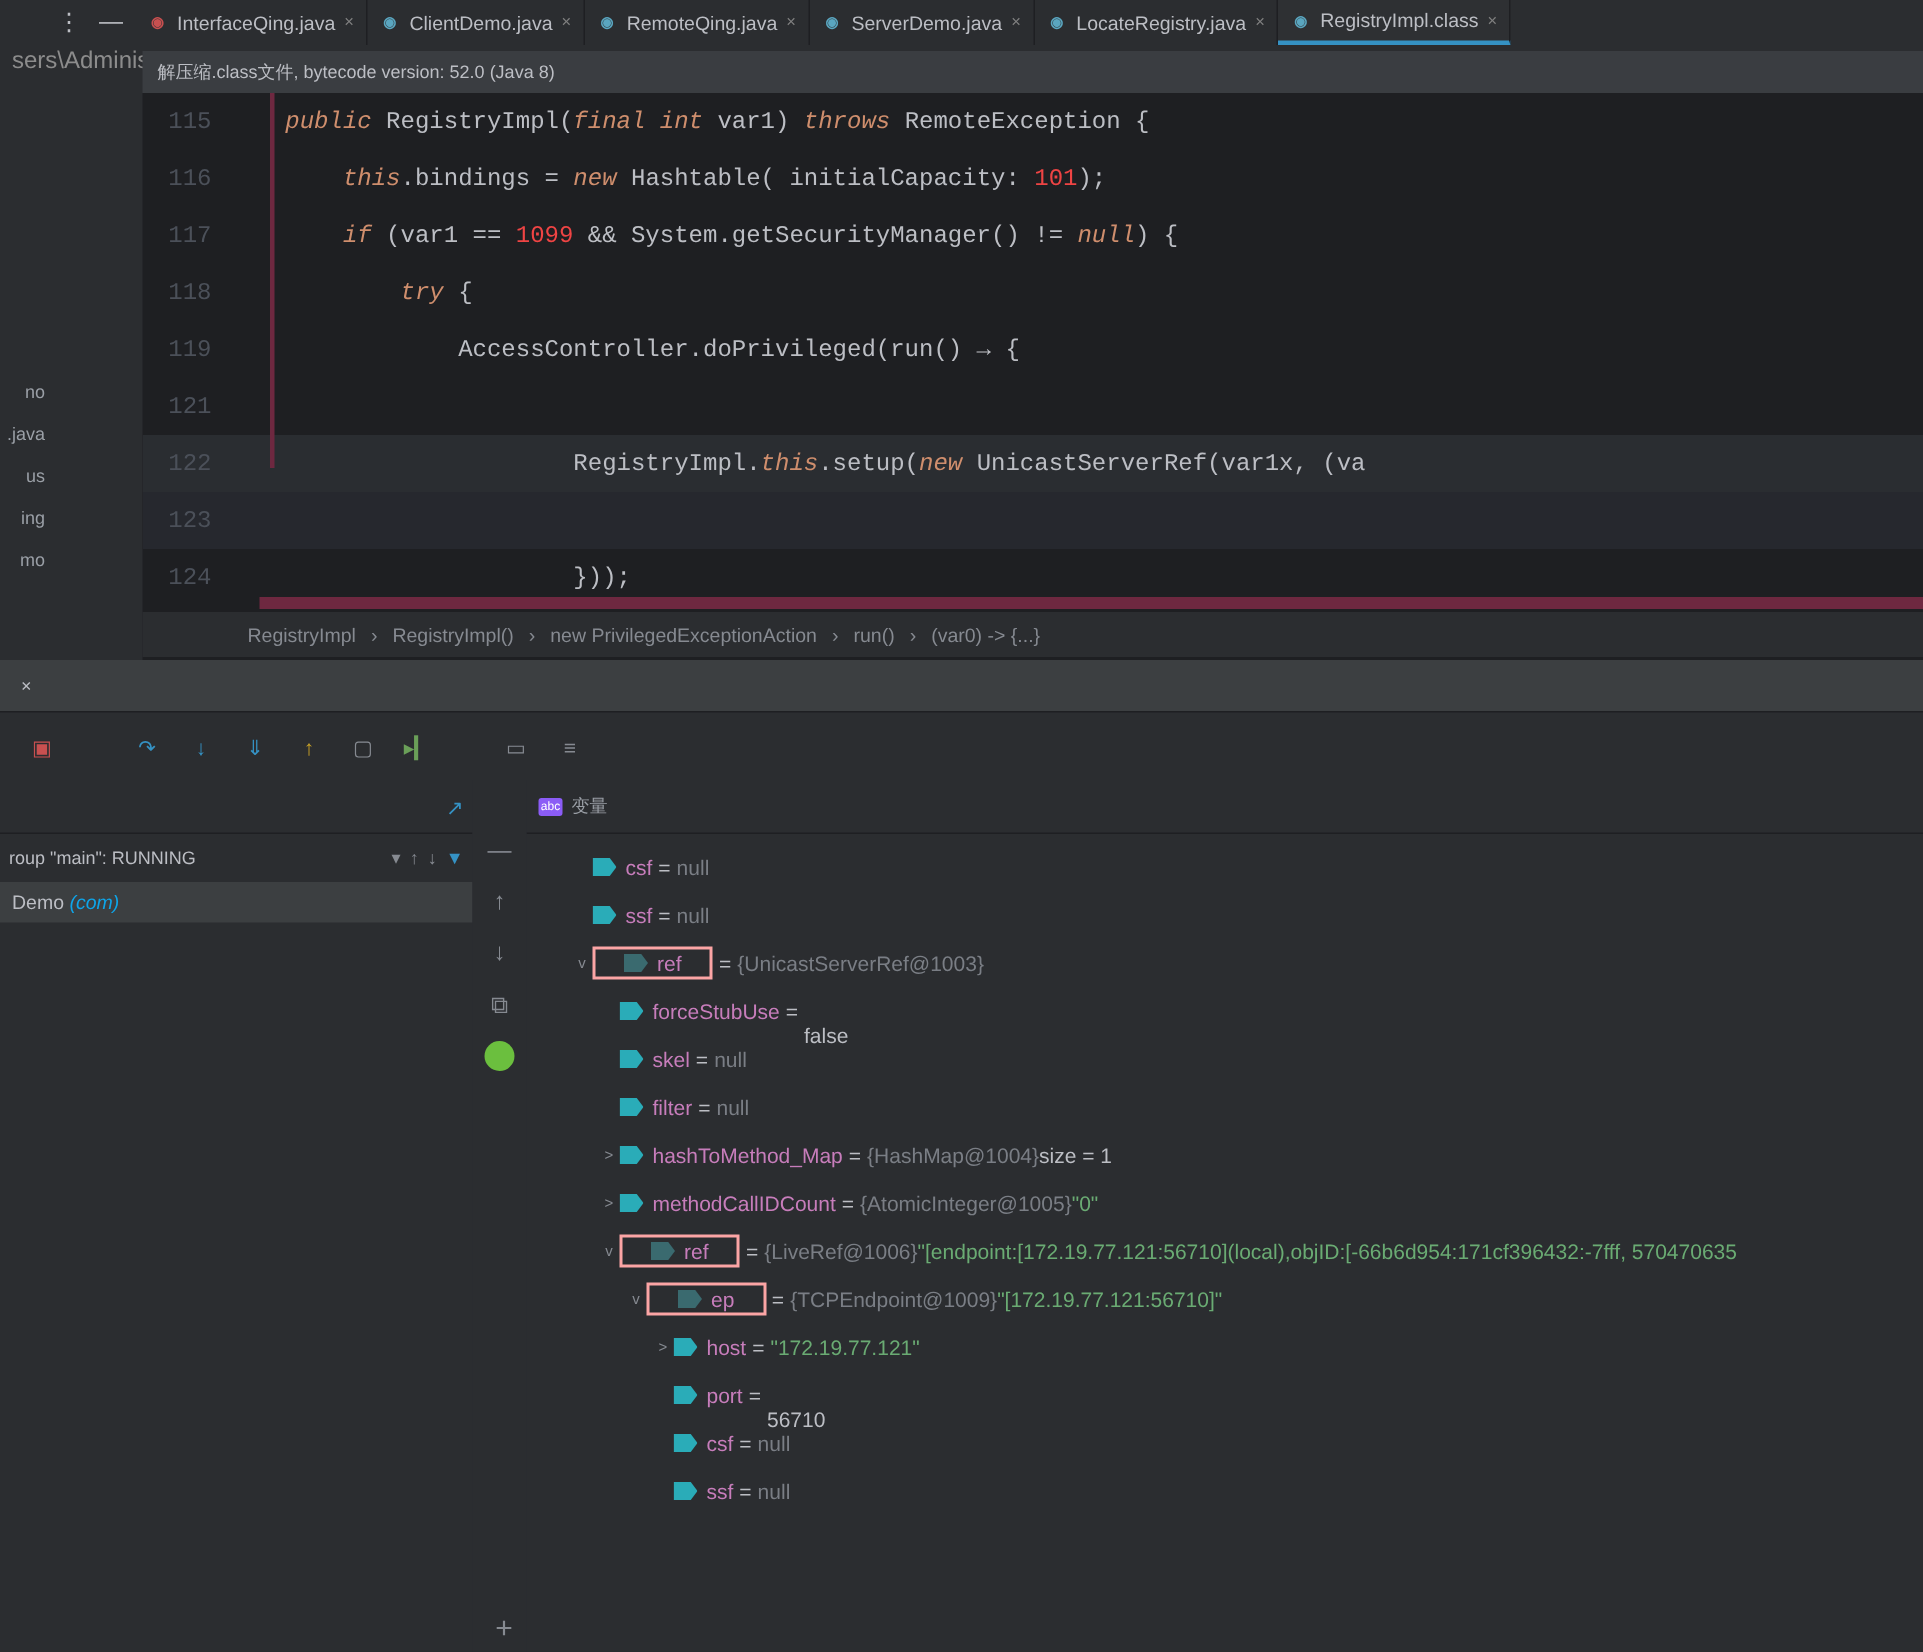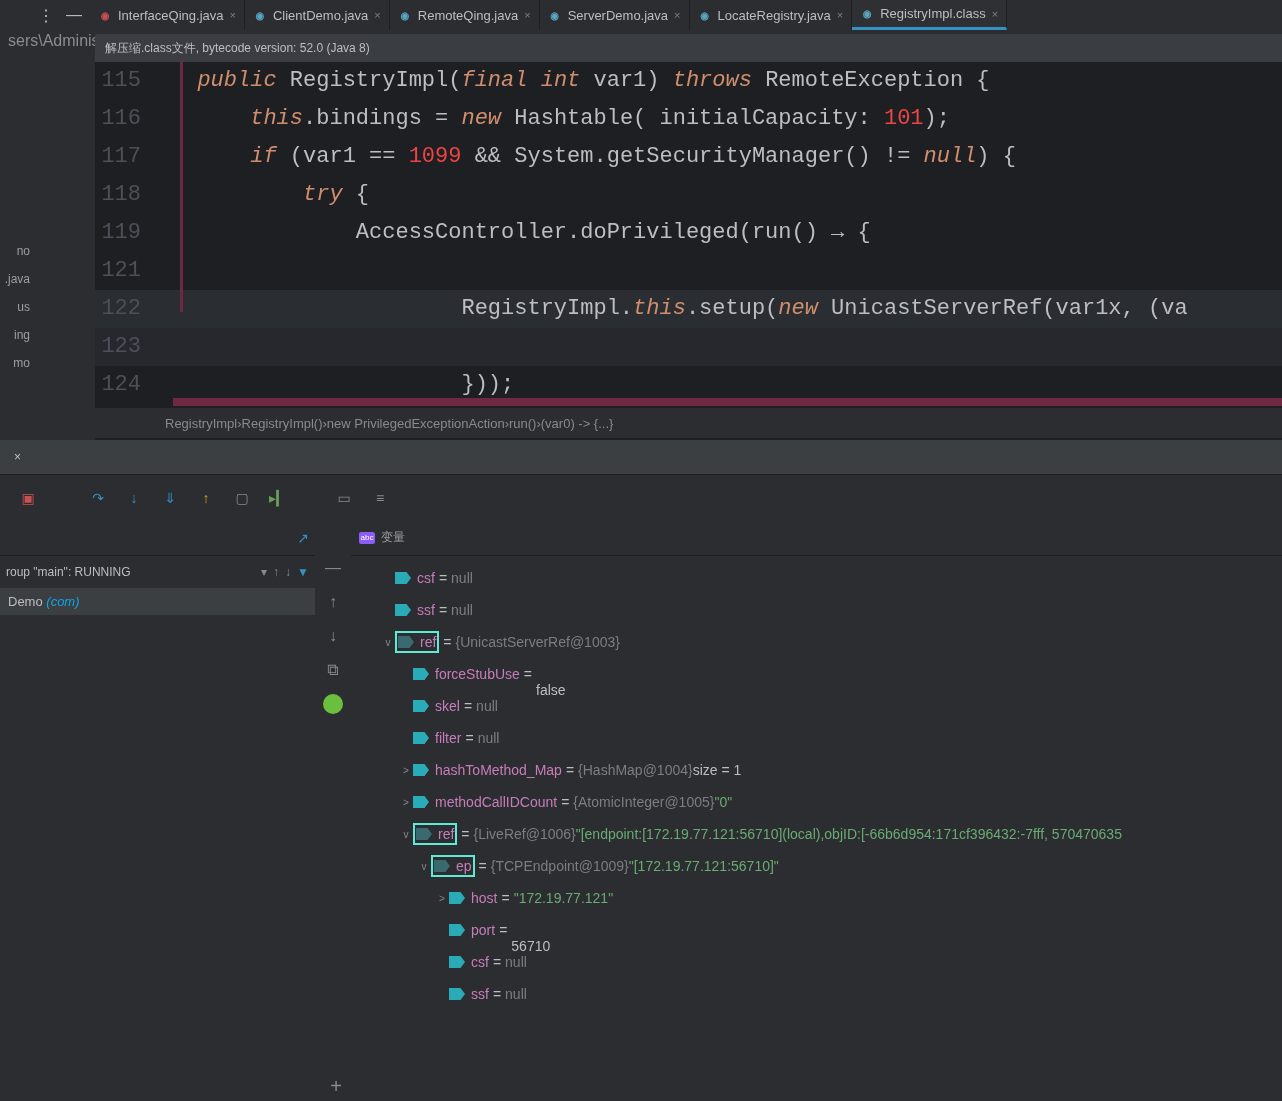--- a/index.html
+++ b/index.html
@@ -86,27 +86,27 @@
     padding: 0 10px;
   }
   
   .editor {
     position: absolute;
     left: 95px; right: 0;
     top: 62px;
     height: 390px;
     background: #1e1f22;
     font-family: Consolas, "Courier New", monospace;
-    font-size: 22px;
+    font-size: 16px;
     line-height: 38px;
     overflow: hidden;
   }
   .sidebar-items {
     position: absolute;
-    left: 0; top: 244px;
+    left: 0; top: 254px;
     width: 30px;
     font-size: 12px;
     color: #9a9fa6;
     text-align: right;
   }
   .sidebar-items div { height: 28px; }
   .editor-line {
     display: flex;
   }
   .gutter {
@@ -145,20 +145,21 @@
   }
   
   .breadcrumb {
     position: absolute;
     left: 95px; right: 0;
     top: 408px;
     height: 30px;
     background: #2b2d30;
     display: flex;
     align-items: center;
+    gap: 10px;
     padding-left: 70px;
     font-size: 13px;
     color: #868a91;
   }
   .breadcrumb span.sep { color: #868a91; }
   
   .tw-tabstrip {
     position: absolute;
     left: 0; right: 0;
     top: 440px;
@@ -299,22 +300,22 @@
     clip-path: polygon(0 0, 72% 0, 100% 50%, 72% 100%, 0 100%);
     position: relative;
   }
   .tag-icon.ghost { background: #3a6a6f; }
   .var-name { color: #c77dbb; }
   .var-eq { color: #bcbec4; padding: 0 4px; }
   .var-val-str { color: #6aab73; }
   .var-val-obj { color: #7a7e85; }
   .var-val-num { color: #bcbec4; margin-top: 32px; }
   .red-box {
-    border: 2px solid #5eead4;
-    padding: 1px 1px;
+    border: 2px solid #fca5a5;
+    padding: 1px 19px;
     display: inline-flex;
     align-items: center;
   }
   .abc {
     width:16px;height:12px;background:#8b5cf6;color:#fff;font-size:8px;
     display:inline-flex;align-items:center;justify-content:center;border-radius:2px;
   }
 </style>
 </head>
 <body>

